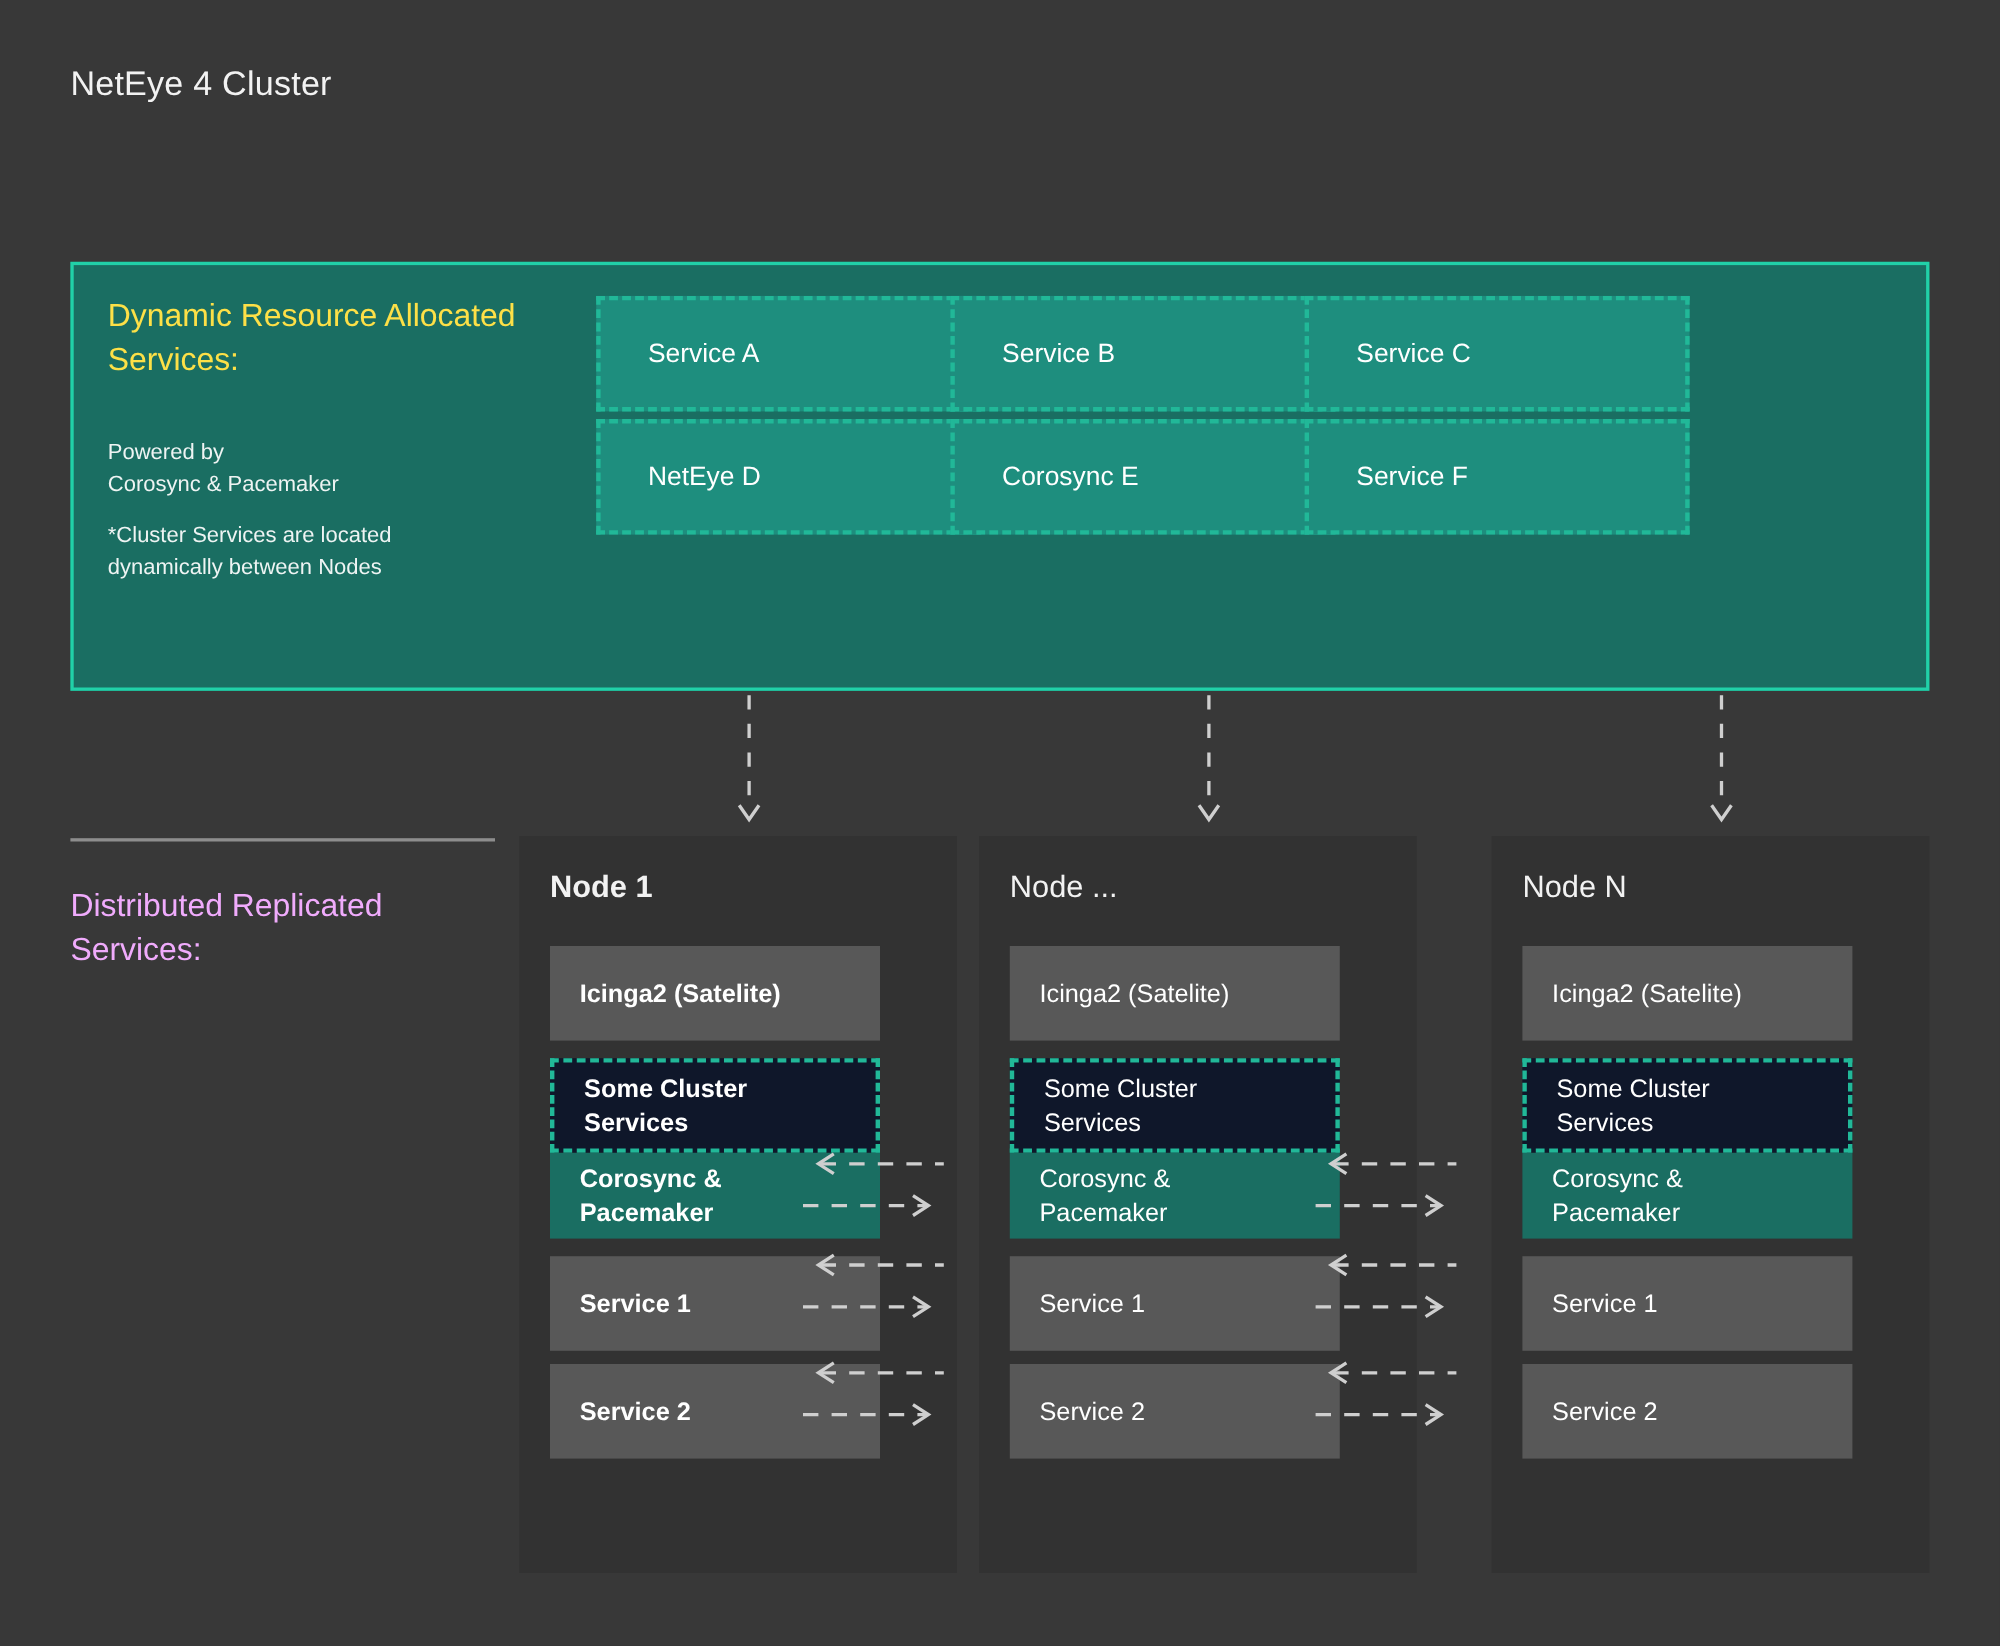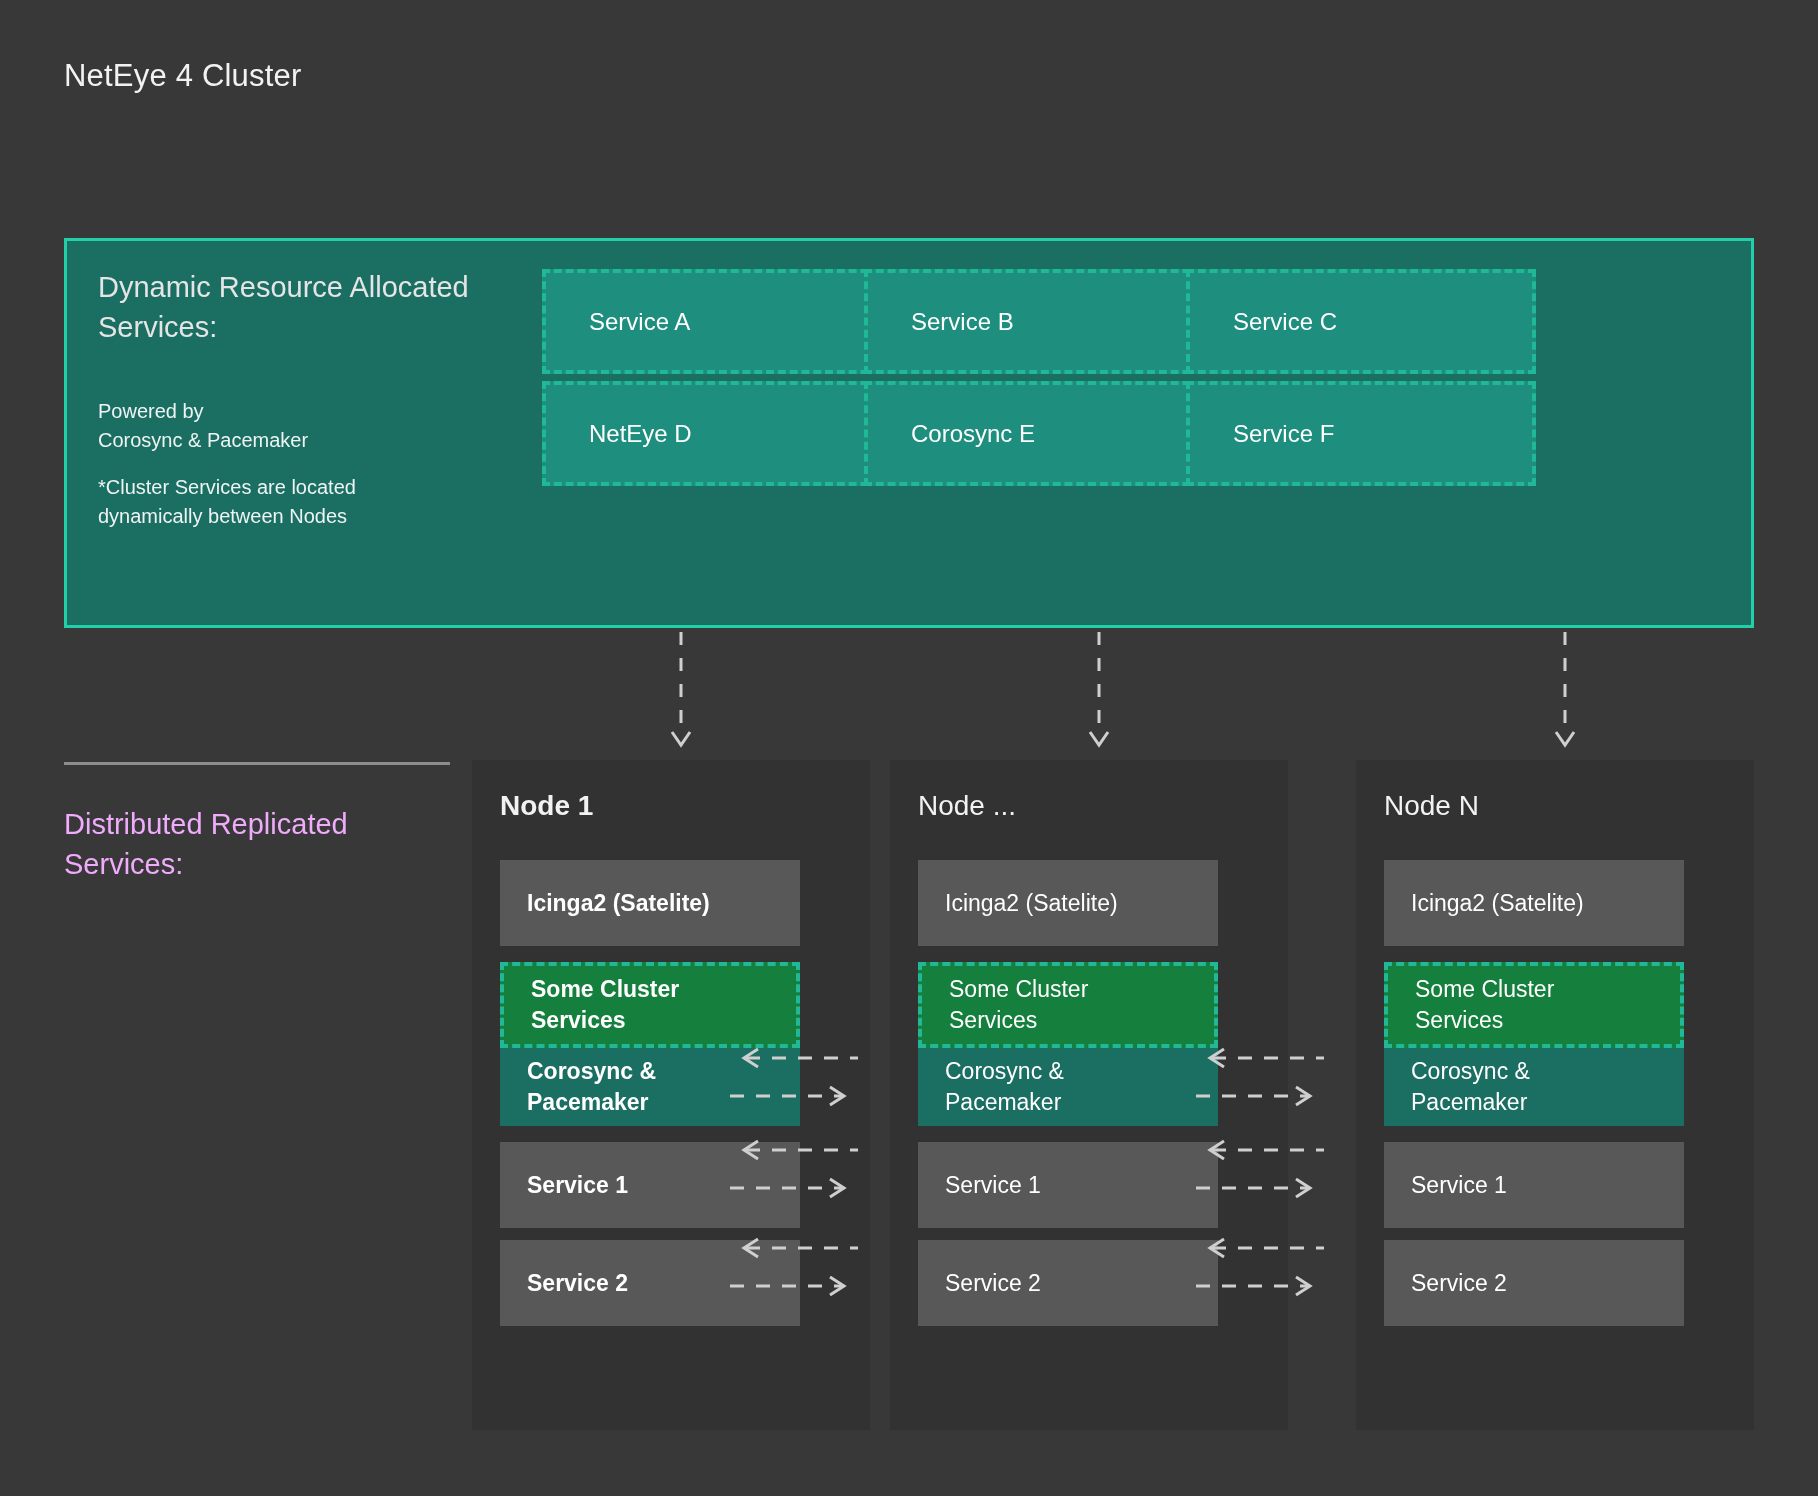--- a/index.html
+++ b/index.html
@@ -41,21 +41,21 @@
     box-sizing: border-box;
     background: #1a6e62;
     border: 3px solid #21d0a8;
   }
   #dynamic-heading {
     position: absolute;
     left: 31px;
     top: 26px;
     font-size: 29px;
     line-height: 40px;
-    color: #e5e5e5;
+    color: #fde047;
     width: 470px;
     white-space: pre-line;
   }
   #powered-by {
     position: absolute;
     left: 31px;
     top: 156px;
     font-size: 20px;
     line-height: 29px;
     color: #eef4f3;
@@ -129,21 +129,21 @@
     width: 300px;
     box-sizing: border-box;
     color: #ffffff;
     font-size: 23px;
     line-height: 31px;
     display: flex;
     align-items: center;
     padding-left: 27px;
   }
   .row-grey   { background: #585858; }
-  .row-teal   { background: #15803d; border: 4px dashed #21b898; }
+  .row-teal   { background: #0f172a; border: 4px dashed #21b898; }
   .row-dark   { background: #1a6e62; }
 
   
   .v-arrow {
     position: absolute;
     width: 24px;
   }
   .h-arrow {
     position: absolute;
     height: 28px;

